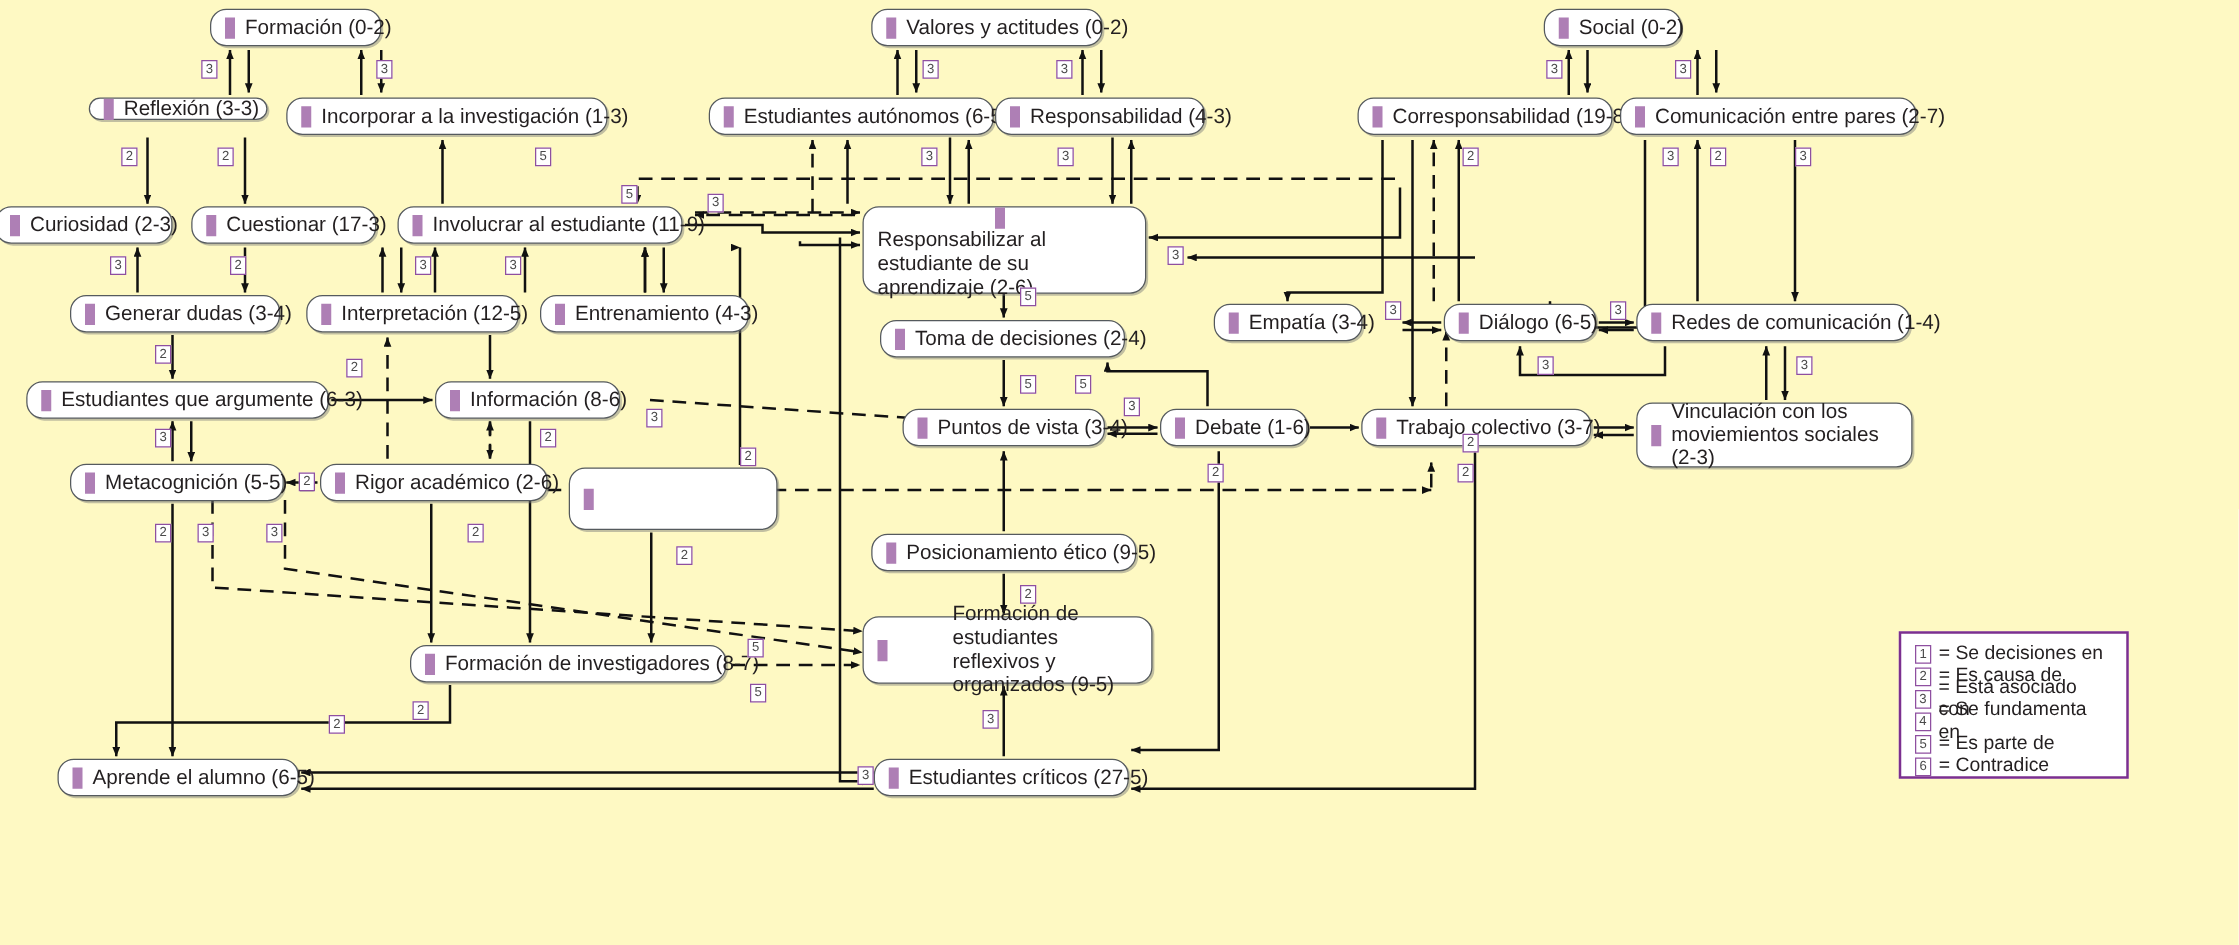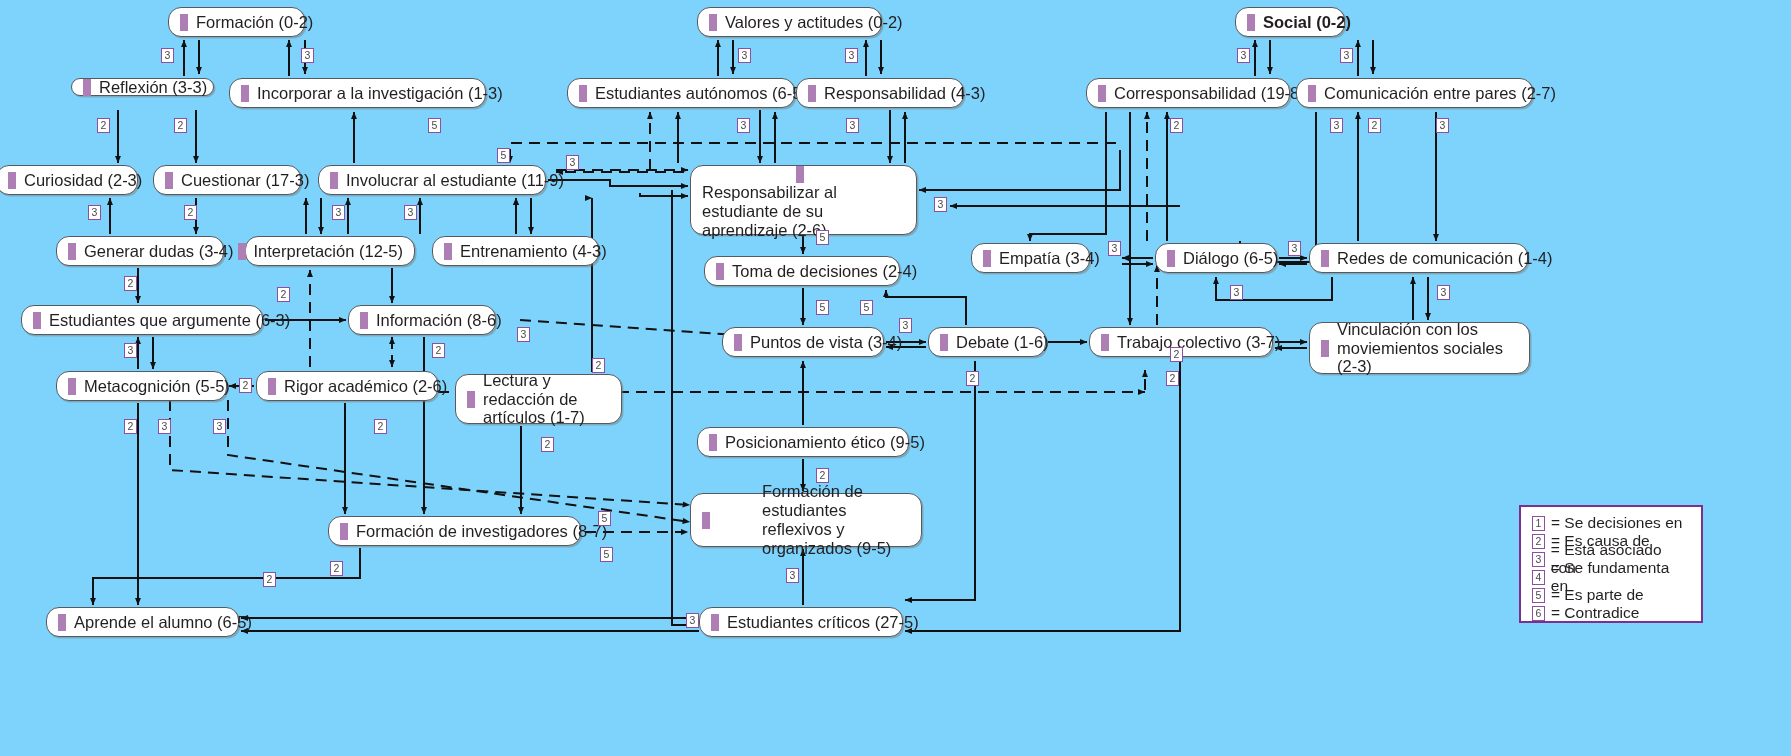--- a/index.html
+++ b/index.html
@@ -1,17 +1,17 @@
 <!DOCTYPE html>
 <html><head>
 <meta charset="utf-8">
 <style>
   html,body{margin:0;padding:0;background:#ffffff;}
   body{font-family:"Liberation Sans", sans-serif;}
-  #stage{position:relative;width:1791px;height:756px;background:#7dd3fc;overflow:hidden;}
+  #stage{position:relative;width:1791px;height:756px;background:#fef9c3;overflow:hidden;}
   svg.edges{position:absolute;left:0;top:0;width:1791px;height:756px;}
 
   .node{
     position:absolute;
     box-sizing:border-box;
     border:1.6px solid #555a5e;
     border-radius:13px;
     background:#ffffff;
     display:flex;
     align-items:center;
@@ -219,21 +219,21 @@
 
   <div id="nodes">
       <div class="node" style="left: 168px; top: 7px; width: 137px; height: 30px;">
         <span class="sw"></span>
         <span class="lbl">Formación (0-2)</span>
       </div>
       <div class="node" style="left: 697px; top: 7px; width: 185px; height: 30px;">
         <span class="sw"></span>
         <span class="lbl">Valores y actitudes (0-2)</span>
       </div>
-      <div class="node" style="left: 1235px; top: 7px; width: 110px; height: 30px; font-weight: bold;">
+      <div class="node" style="left: 1235px; top: 7px; width: 110px; height: 30px;">
         <span class="sw"></span>
         <span class="lbl">Social (0-2)</span>
       </div>
       <div class="node" style="left: 71px; top: 78px; width: 143px; height: 18px;">
         <span class="sw"></span>
         <span class="lbl">Reflexión (3-3)</span>
       </div>
       <div class="node" style="left: 229px; top: 78px; width: 257px; height: 30px;">
         <span class="sw"></span>
         <span class="lbl">Incorporar a la investigación (1-3)</span>
@@ -267,21 +267,21 @@
         <span class="lbl">Involucrar al estudiante (11-9)</span>
       </div>
       <div class="node two-line" style="left: 690px; top: 165px; width: 227px; height: 70px; flex-direction: column;">
         <span class="sw"></span>
         <span class="lbl">Responsabilizar al estudiante de su aprendizaje (2-6)</span>
       </div>
       <div class="node" style="left: 56px; top: 236px; width: 168px; height: 30px; align-items: center;">
         <span class="sw"></span>
         <span class="lbl">Generar dudas (3-4)</span>
       </div>
-      <div class="node" style="left: 245px; top: 236px; width: 170px; height: 30px; justify-content: flex-end;">
+      <div class="node" style="left: 245px; top: 236px; width: 170px; height: 30px;">
         <span class="sw"></span>
         <span class="lbl">Interpretación (12-5)</span>
       </div>
       <div class="node" style="left: 432px; top: 236px; width: 167px; height: 30px;">
         <span class="sw"></span>
         <span class="lbl">Entrenamiento (4-3)</span>
       </div>
       <div class="node" style="left: 971px; top: 243px; width: 119px; height: 30px;">
         <span class="sw"></span>
         <span class="lbl">Empatía (3-4)</span>
@@ -319,27 +319,26 @@
         <span class="lbl">Trabajo colectivo (3-7)</span>
       </div>
       <div class="node two-line" style="left: 1309px; top: 322px; width: 221px; height: 52px;">
         <span class="sw"></span>
         <span class="lbl">Vinculación con los moviemientos sociales (2-3)</span>
       </div>
       <div class="node" style="left: 56px; top: 371px; width: 171px; height: 30px;">
         <span class="sw"></span>
         <span class="lbl">Metacognición (5-5)</span>
       </div>
-      <div class="node" style="left: 256px; top: 371px; width: 182px; height: 30px; border-radius: 12px;">
+      <div class="node" style="left: 256px; top: 371px; width: 182px; height: 30px;">
         <span class="sw"></span>
         <span class="lbl">Rigor académico (2-6)</span>
       </div>
       <div class="node two-line" style="left: 455px; top: 374px; width: 167px; height: 50px;">
         <span class="sw"></span>
-        <span class="lbl">Lectura y redacción de artículos (1-7)</span>
       </div>
       <div class="node" style="left: 697px; top: 427px; width: 212px; height: 30px;">
         <span class="sw"></span>
         <span class="lbl">Posicionamiento ético (9-5)</span>
       </div>
       <div class="node" style="left: 328px; top: 516px; width: 253px; height: 30px;">
         <span class="sw"></span>
         <span class="lbl">Formación de investigadores (8-7)</span>
       </div>
       <div class="node two-line" style="left: 690px; top: 493px; width: 232px; height: 54px; gap: 44px;">

